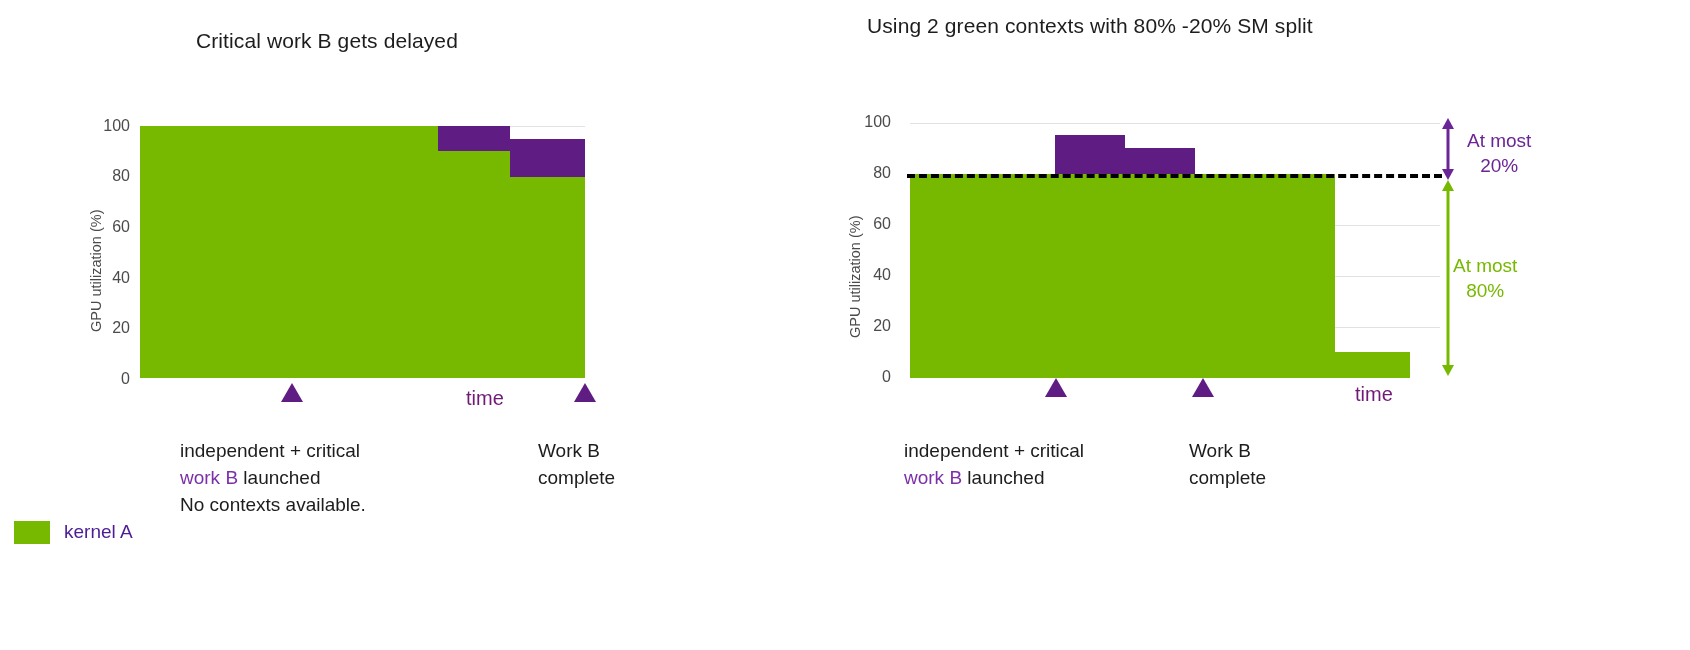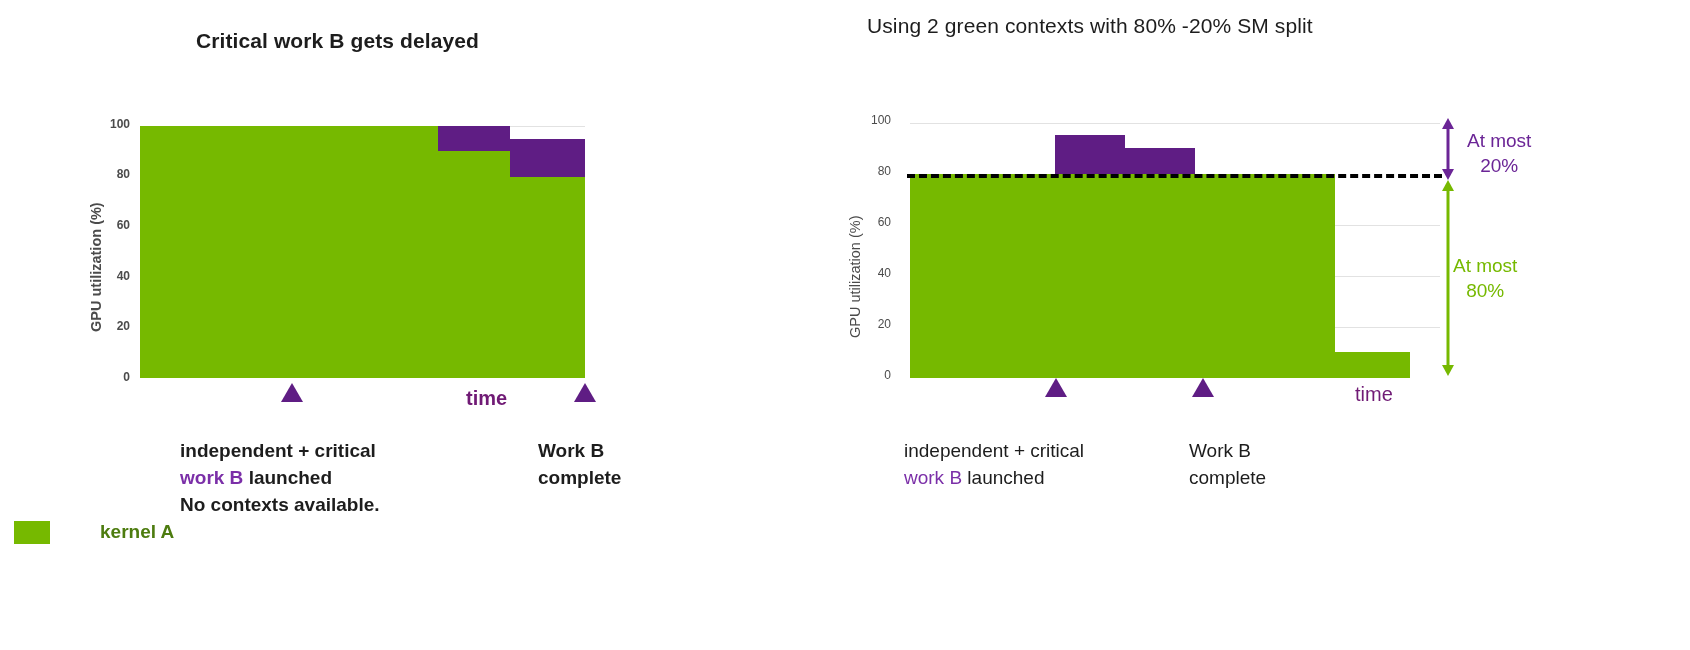--- a/index.html
+++ b/index.html
@@ -5,21 +5,21 @@
   html,body{margin:0;padding:0;}
   body{
     width:1690px;height:650px;
     background:#ffffff;
     font-family:"Liberation Sans", sans-serif;
     color:#1d1d1d;
     overflow:hidden;
     position:relative;
   }
   .panel{position:absolute;top:0;height:650px;}
-  #panel-left{left:0;width:845px;font-weight:bold;}
+  #panel-left{left:0;width:845px;}
   #panel-right{left:845px;width:845px;}
 
   .chart-title{
     position:absolute;
     font-size:21px;
     color:#1d1d1d;
     white-space:nowrap;
     letter-spacing:0.1px;
   }
   #title-left{left:196px;top:29px;}
@@ -29,21 +29,21 @@
   .ylabel{
     position:absolute;
     font-size:14.5px;
     color:#4b4b4b;
     transform:rotate(-90deg);
     transform-origin:left top;
     white-space:nowrap;
   }
   .ytick{
     position:absolute;
-    font-size:12px;
+    font-size:16px;
     color:#4b4b4b;
     text-align:right;
     white-space:nowrap;
   }
   .gridline{position:absolute;height:1px;background:#e2e2e2;}
   .timelabel{
     position:absolute;
     font-size:20px;
     color:#701a75;
     white-space:nowrap;
@@ -85,21 +85,21 @@
     white-space:nowrap;
     text-align:center;
   }
   .annot-purple{color:#6b2596;}
   .annot-green{color:#76b900;}
 
   
   #legend{position:absolute;left:14px;top:518px;}
   .legend-row{display:flex;align-items:center;height:28px;}
   .legend-swatch{width:36px;height:23px;margin-right:14px;}
-  .legend-label{font-size:19px;color:#4d7c0f;white-space:nowrap;margin-left:36px;}
+  .legend-label{font-size:19px;color:#4c1d95;white-space:nowrap;}
 </style>
 </head>
 <body>
 
 <div class="panel" id="panel-left">
 
   <div class="chart-title" id="title-left">Critical work B gets delayed</div>
 
   <div class="ylabel" style="left:88px;top:332px;">GPU utilization (%)</div>
 

